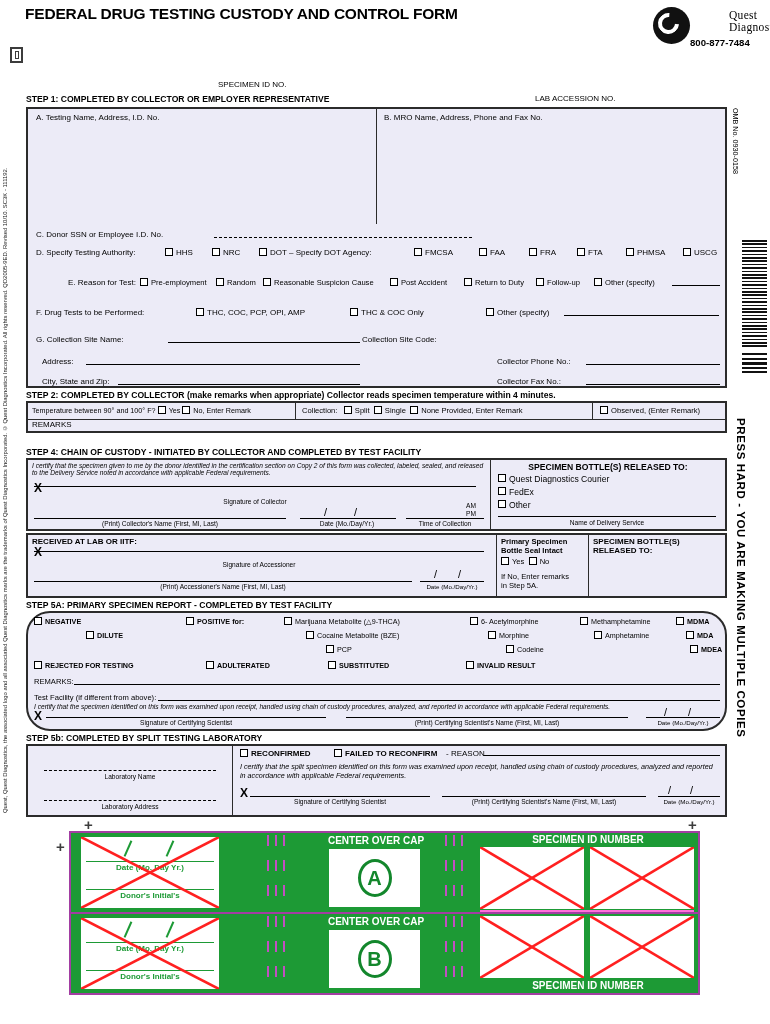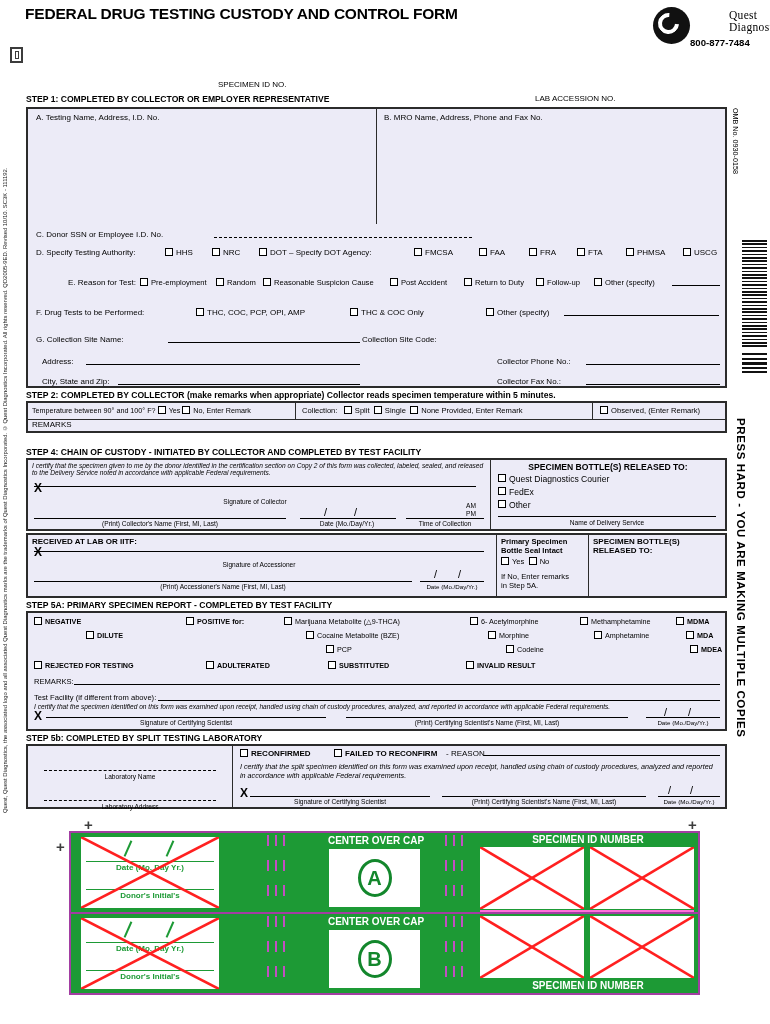--- a/index.html
+++ b/index.html
@@ -183,21 +183,21 @@
     <div class="ln" style="left:58px;top:248px;width:274px;height:8px;"></div>
     <div class="abs f8" style="left:469px;top:248px;">Collector Phone No.:</div>
     <div class="ln" style="left:558px;top:248px;width:134px;height:8px;"></div>
 
     <div class="abs f8" style="left:14px;top:268px;">City, State and Zip:</div>
     <div class="ln" style="left:90px;top:268px;width:242px;height:8px;"></div>
     <div class="abs f8" style="left:469px;top:268px;">Collector Fax No.:</div>
     <div class="ln" style="left:558px;top:268px;width:134px;height:8px;"></div>
   </div>
 
-  <div class="abs whitebar b f85" style="left:26px;top:390px;width:701px;">STEP 2: COMPLETED BY COLLECTOR (make remarks when appropriate) Collector reads specimen temperature within 5 minutes.</div>
+  <div class="abs whitebar b f85" style="left:26px;top:390px;width:701px;">STEP 2: COMPLETED BY COLLECTOR (make remarks when appropriate) Collector reads specimen temperature within 4 minutes.</div>
   <div class="abs box" style="left:26px;top:401px;width:701px;height:32px;">
     <div class="abs rel" style="left:0;top:0;width:697px;height:16px;">
       <div class="abs" style="left:267px;top:0;height:16px;border-left:1.8px solid #2b2b2b;"></div>
       <div class="abs" style="left:564px;top:0;height:16px;border-left:1.8px solid #2b2b2b;"></div>
       <span class="cbrow f7" style="left:4px;top:3px;"><span>Temperature between 90° and 100° F?</span>&nbsp;<span class="cb"></span><span>Yes</span>&nbsp;<span class="cb"></span><span>No, Enter Remark</span></span>
       <span class="cbrow f75" style="left:274px;top:3px;"><span>Collection:</span>&nbsp;&nbsp;&nbsp;<span class="cb"></span><span>Split</span>&nbsp;&nbsp;<span class="cb"></span><span>Single</span>&nbsp;&nbsp;<span class="cb"></span><span>None Provided, Enter Remark</span></span>
       <span class="cbrow f75" style="left:572px;top:3px;">
           <span class="cb"></span>
           <span>Observed,  (Enter Remark)</span>
         </span>
@@ -260,21 +260,21 @@
     <div class="abs b f75" style="left:473px;top:2px;">Primary Specimen</div>
     <div class="abs b f75" style="left:473px;top:11px;">Bottle Seal Intact</div>
     <div class="cbrow f75" style="left:473px;top:22px;"><span class="cb"></span><span>Yes</span>&nbsp;&nbsp;<span class="cb"></span><span>No</span></div>
     <div class="abs f75" style="left:473px;top:37px;">If No, Enter remarks</div>
     <div class="abs f75" style="left:473px;top:46px;">in Step 5A.</div>
 
     <div class="abs b f8" style="left:565px;top:2px;width:130px;">SPECIMEN BOTTLE(S) RELEASED TO:</div>
   </div>
 
   <div class="abs whitebar b f85" style="left:26px;top:600px;width:701px;">STEP 5A: PRIMARY SPECIMEN REPORT - COMPLETED BY TEST FACILITY</div>
-  <div class="abs box" style="left:26px;top:611px;width:701px;height:120px;">
+  <div class="abs box" style="left:26px;top:611px;width:701px;height:120px;border-radius:24px;">
 
     <div class="cbrow b f7" style="left:6px;top:4px;">
         <span class="cb"></span>
         <span>NEGATIVE</span>
       </div>
     <div class="cbrow b f7" style="left:158px;top:4px;">
         <span class="cb"></span>
         <span>POSITIVE for:</span>
       </div>
     <div class="cbrow f7" style="left:256px;top:4px;">
@@ -355,21 +355,21 @@
     <div class="slash" style="left:660px;top:93px;">/</div>
     <div class="ln" style="left:18px;top:104px;width:280px;"></div>
     <div class="abs f65 ctr" style="left:18px;top:106px;width:280px;">Signature of Certifying Scientist</div>
     <div class="ln" style="left:318px;top:104px;width:282px;"></div>
     <div class="abs f65 ctr" style="left:318px;top:106px;width:282px;">(Print) Certifying Scientist's Name (First, MI, Last)</div>
     <div class="ln" style="left:618px;top:104px;width:74px;"></div>
     <div class="abs f6 ctr" style="left:614px;top:106px;width:82px;">Date (Mo./Day/Yr.)</div>
   </div>
 
   <div class="abs whitebar b f85" style="left:26px;top:733px;width:701px;">STEP 5b: COMPLETED BY SPLIT TESTING LABORATORY</div>
-  <div class="abs box" style="left:26px;top:744px;width:701px;height:65px;padding-left:18px;">
+  <div class="abs box" style="left:26px;top:744px;width:701px;height:73px;padding-left:18px;">
     <div class="abs" style="left:204px;top:0;bottom:0;border-left:1.8px solid #2b2b2b;"></div>
 
     <div class="dln" style="left:16px;top:24px;width:172px;"></div>
     <div class="abs f65 ctr" style="left:16px;top:27px;width:172px;">Laboratory Name</div>
     <div class="dln" style="left:16px;top:54px;width:172px;"></div>
     <div class="abs f65 ctr" style="left:16px;top:57px;width:172px;">Laboratory Address</div>
 
     <div class="cbrow b f8" style="left:212px;top:3px;">
         <span class="cb"></span>
         <span>RECONFIRMED</span>

